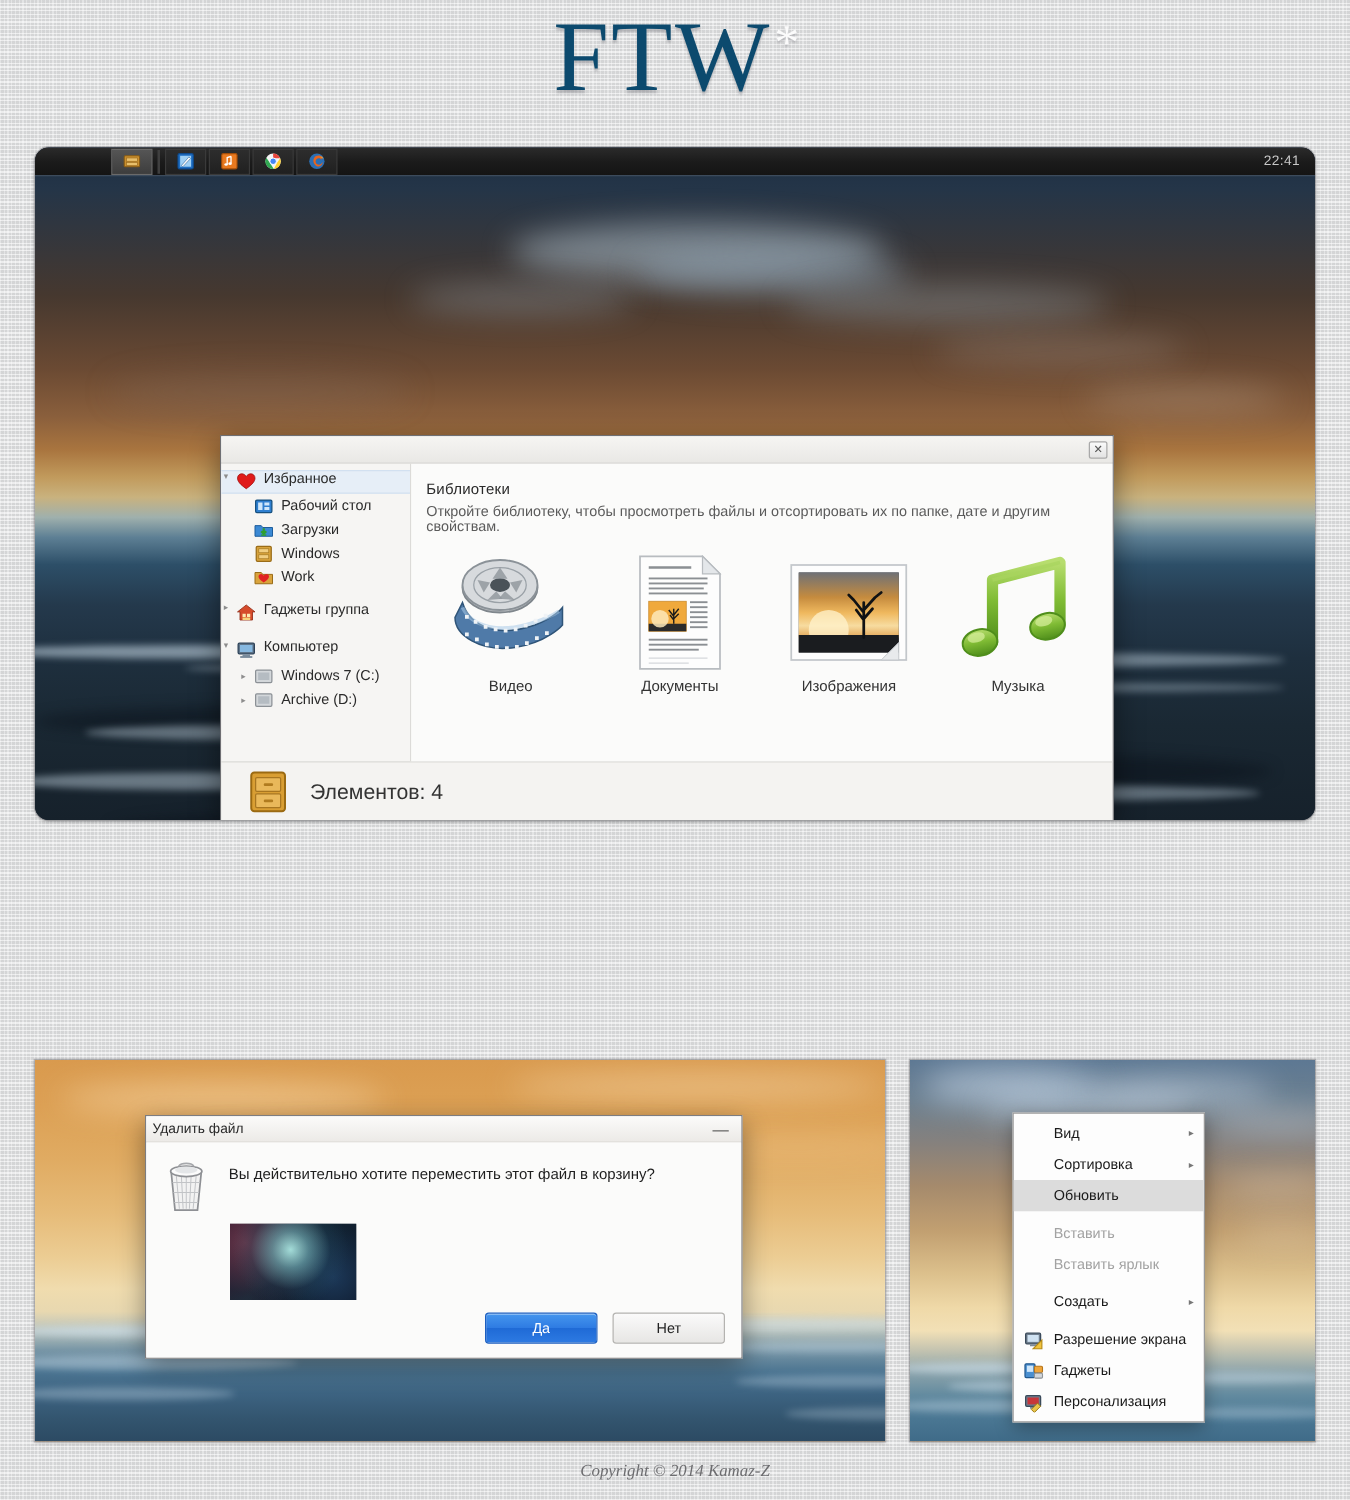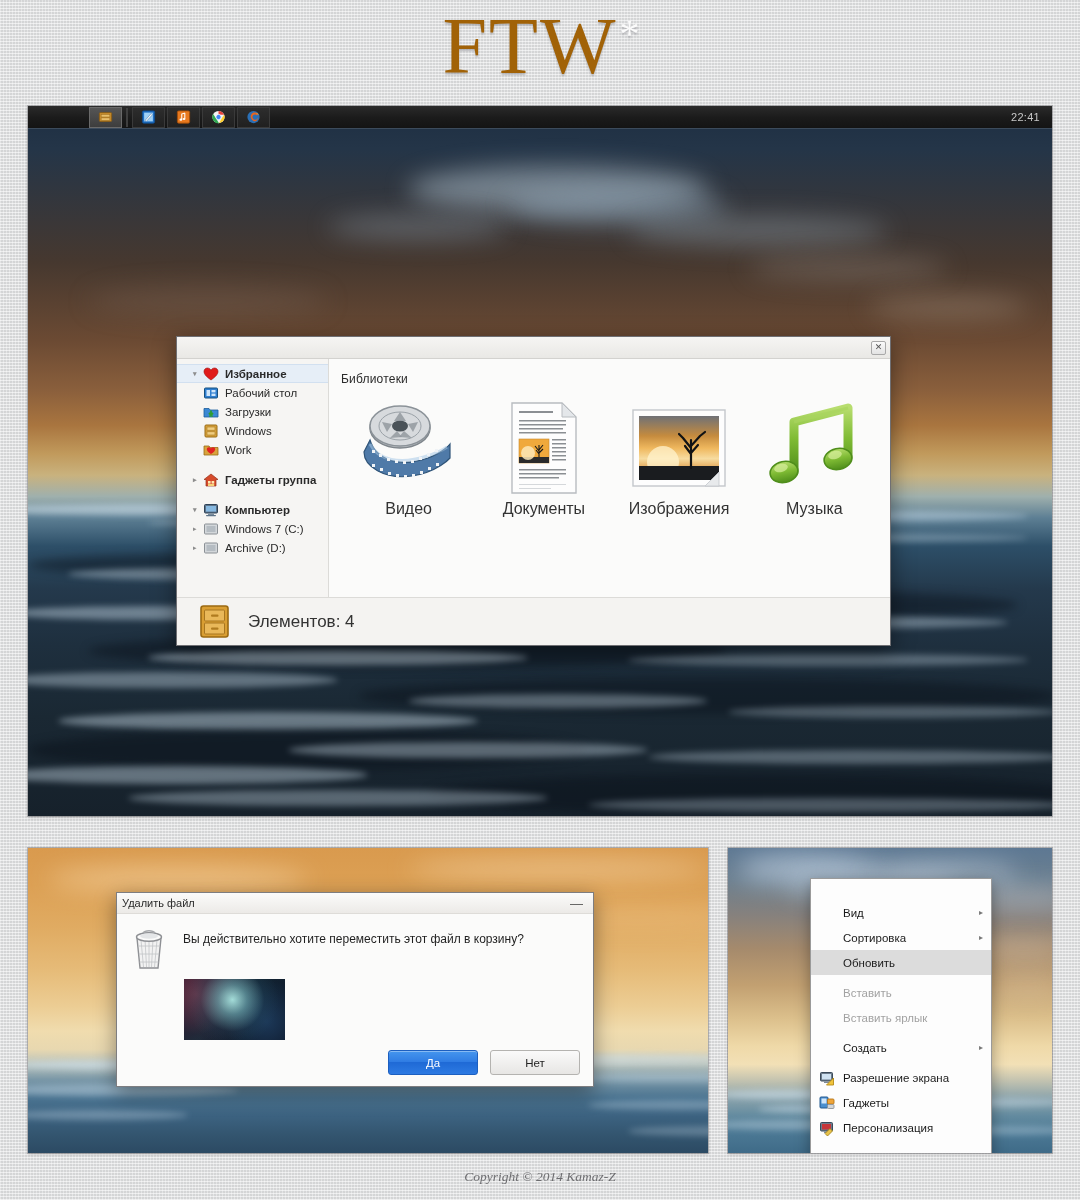--- a/index.html
+++ b/index.html
@@ -22,45 +22,46 @@
     position: relative;
   }
   .logo-wrap {
     position: absolute;
     left: 0; right: 0; top: 4px;
     text-align: center;
   }
   .logo-text {
     font-family: "Liberation Serif", serif;
     font-size: 80px;
-    color: #a16207;
+    color: #0c4a6e;
     letter-spacing: 2px;
     text-shadow: 0 2px 2px rgba(140,140,145,0.55);
     display: inline-block;
     line-height: 1.05;
   }
   .logo-star {
     font-family: "Liberation Serif", serif;
     font-size: 40px;
     color: #fbfbfb;
     text-shadow: 0 2px 2px rgba(140,140,145,0.5);
     vertical-align: top;
     position: relative;
     top: 6px;
     left: 2px;
   }
 
   
   .screen-main {
     position: absolute;
-    left: 28px; top: 106px;
-    width: 1024px; height: 710px;
+    left: 28px; top: 118px;
+    width: 1024px; height: 538px;
     overflow: hidden;
     box-shadow: 0 0 0 1px rgba(120,120,125,0.45), 0 1px 3px rgba(0,0,0,0.25);
     background: #0c1726;
+    border-radius: 11px;
   }
 
   
   .wallpaper {
     position: absolute; inset: 0;
     background:
       linear-gradient(180deg,
         #1d2e42 0%,
         #243548 6%,
         #46382f 22%,
@@ -169,24 +170,23 @@
   .win-side {
     width: 152px;
     background: #f6f5f3;
     border-right: 1px solid #dcdbd8;
     padding-top: 5px;
     font-size: 11.5px;
     color: #2a2a2a;
     overflow: hidden;
   }
   .side-group {
-    display: flex; align-items: center;
-    height: 19px; padding-left: 16px;
+    display: flex; 
+    height: 19px; padding-left: 2px;
     cursor: pointer;
-    font-weight: bold;
   }
   .side-group.sel {
     background: #e6eef7;
     border-top: 1px solid #d2e0f0;
     border-bottom: 1px solid #d2e0f0;
   }
   .chev {
     width: 10px; color: #8d8d8d; font-size: 7px; flex: 0 0 10px;
   }
   .side-item {
@@ -223,21 +223,21 @@
   .lib-cell {
     width: 137px;
     text-align: center;
     cursor: pointer;
   }
   .lib-ico {
     height: 96px;
     display: flex; align-items: center; justify-content: center;
   }
   .lib-label {
-    font-size: 16px; color: #333; margin-top: 4px;
+    font-size: 12px; color: #333; margin-top: 4px;
   }
 
   .win-status {
     height: 48px;
     border-top: 1px solid #dcdbd8;
     background: #f4f3f1;
     display: flex; align-items: center;
     padding-left: 22px;
     flex: 0 0 auto;
   }
@@ -362,26 +362,26 @@
   }
   .btn-default {
     background: linear-gradient(180deg, #fafafa, #e7e6e4);
     border: 1px solid #b4b3b0;
     color: #232323;
   }
 
   
   .ctx {
     position: absolute;
-    left: 82px; top: 30px;
-    width: 182px;
+    left: 82px; top: 42px;
+    width: 154px;
     background: #fdfdfd;
     border: 1px solid #9a9a9a;
     box-shadow: 0 4px 14px rgba(0,0,0,0.35);
-    padding: 21px 0;
+    padding: 3px 0;
     font-size: 11.5px;
   }
   .ctx-item {
     height: 25px;
     display: flex; align-items: center;
     padding-left: 8px; padding-right: 8px;
     color: #1a1a1a;
     cursor: pointer;
   }
   .ctx-item.hl { background: #dcdcdc; }
@@ -596,20 +596,21 @@
           <svg class="ico" viewBox="0 0 16 16">
             <rect x="1.5" y="3" width="13" height="10" rx="1" fill="#d3d7da" stroke="#8c9196" stroke-width="1"></rect>
             <rect x="3.5" y="5" width="9" height="6" fill="#b5bcc2"></rect>
           </svg>
           <span>Archive (D:)</span>
         </div>
       </div>
 
       <div class="win-main">
         <div class="lib-title">Библиотеки</div>
+        <div class="lib-sub">Откройте библиотеку, чтобы просмотреть файлы и отсортировать их по папке, дате и другим свойствам.</div>
 
         <div class="lib-grid">
 
           <div class="lib-cell">
             <div class="lib-ico">
               <svg width="110" height="92" viewBox="0 0 110 92">
                 <ellipse cx="46" cy="26" rx="30" ry="20" fill="#b9bdc1" stroke="#7f868c" stroke-width="1.5"></ellipse>
                 <ellipse cx="46" cy="24" rx="30" ry="20" fill="#d7dadd" stroke="#8b9298" stroke-width="1.5"></ellipse>
                 <ellipse cx="46" cy="24" rx="8" ry="5.5" fill="#4a5258"></ellipse>
                 <ellipse cx="46" cy="24" rx="21" ry="14" fill="none" stroke="#9aa1a7" stroke-width="1"></ellipse>

